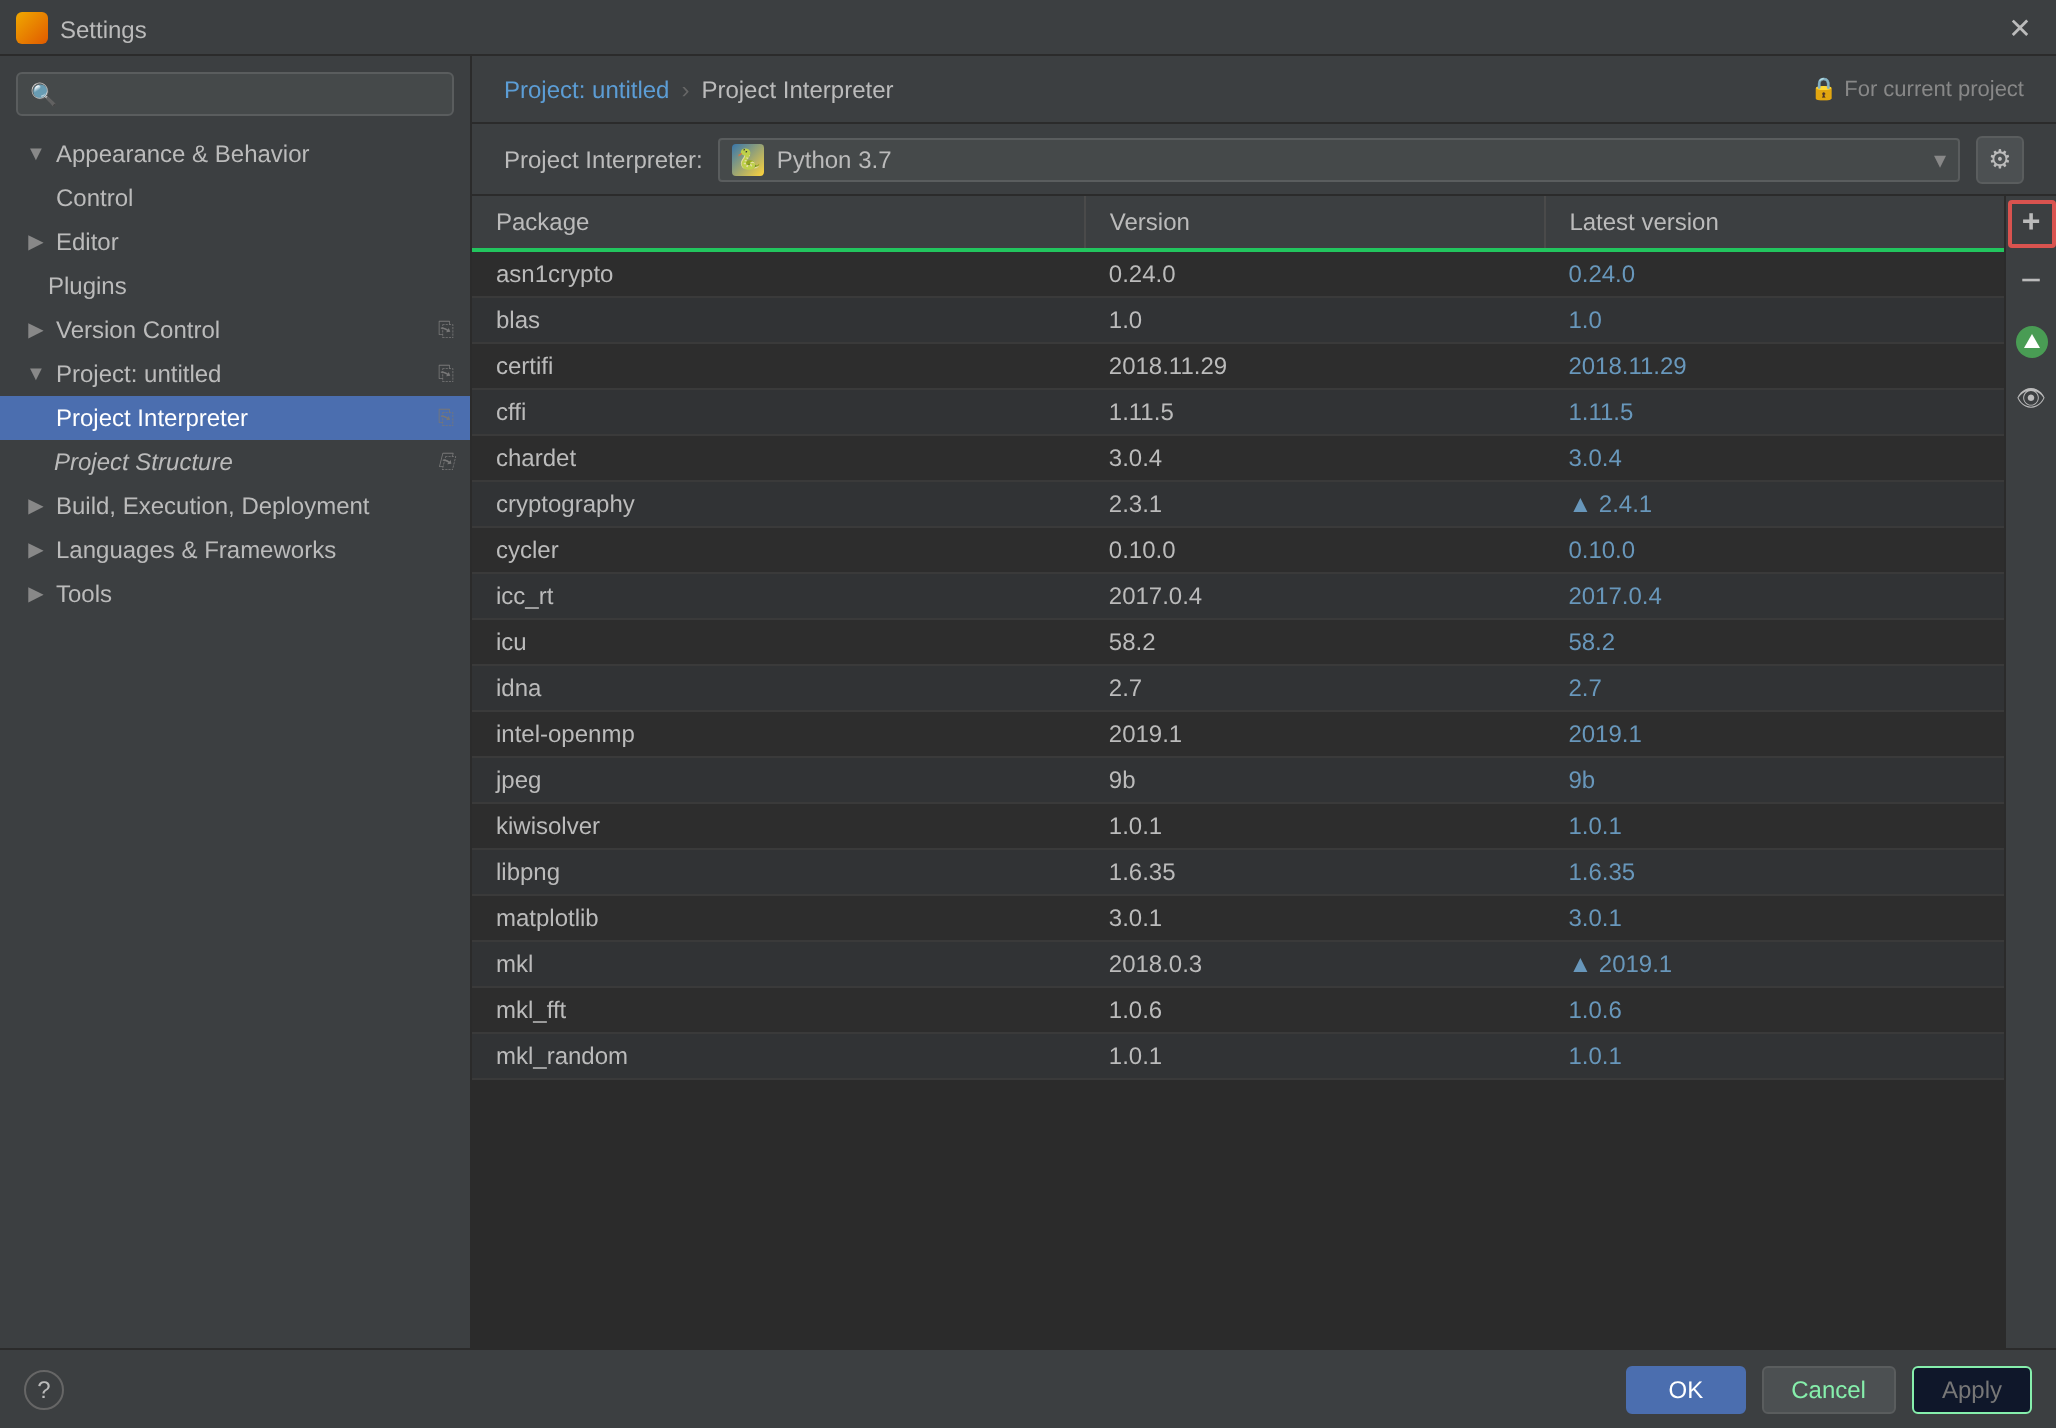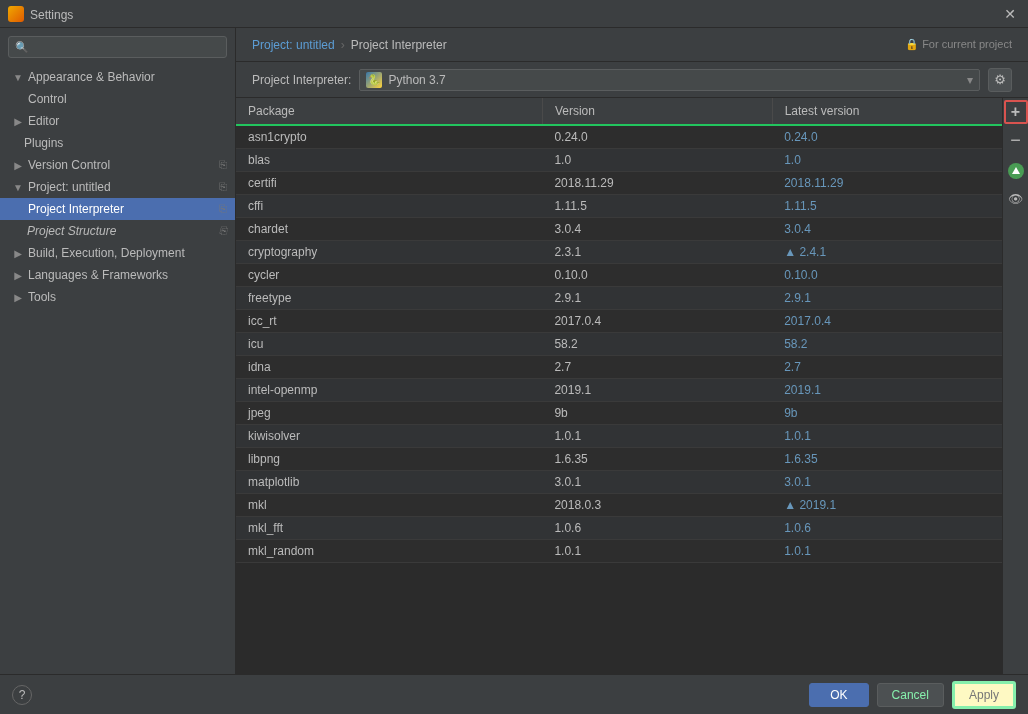--- a/index.html
+++ b/index.html
@@ -340,22 +340,22 @@
     .btn-cancel {
       background: #4c5052;
       border: 1px solid #5a5d5e;
       color: #86efac;
       padding: 4px 14px;
       border-radius: 3px;
       cursor: pointer;
       font-size: 12px;
     }
     .btn-apply {
-      background: #fef9c3;
-      border: 3px solid #86efac;
+      background: #0f172a;
+      border: 1px solid #86efac;
       color: #777;
       padding: 4px 14px;
       border-radius: 3px;
       cursor: pointer;
       font-size: 12px;
     }
 
     .col-package { width: 40%; }
     .col-version { width: 30%; }
     .col-latest { width: 30%; }
@@ -498,25 +498,20 @@
                 <td>cryptography</td>
                 <td class="version-col">2.3.1</td>
                 <td class="latest-col latest-upgrade" style="color: rgb(104, 151, 187);">▲ 2.4.1</td>
               </tr>
               <tr>
                 <td>cycler</td>
                 <td class="version-col">0.10.0</td>
                 <td class="latest-col" style="color: rgb(104, 151, 187);">0.10.0</td>
               </tr>
               <tr>
-                <td>freetype</td>
-                <td class="version-col">2.9.1</td>
-                <td class="latest-col" style="color: rgb(104, 151, 187);">2.9.1</td>
-              </tr>
-              <tr>
                 <td>icc_rt</td>
                 <td class="version-col">2017.0.4</td>
                 <td class="latest-col" style="color: rgb(104, 151, 187);">2017.0.4</td>
               </tr>
               <tr>
                 <td>icu</td>
                 <td class="version-col">58.2</td>
                 <td class="latest-col" style="color: rgb(104, 151, 187);">58.2</td>
               </tr>
               <tr>

